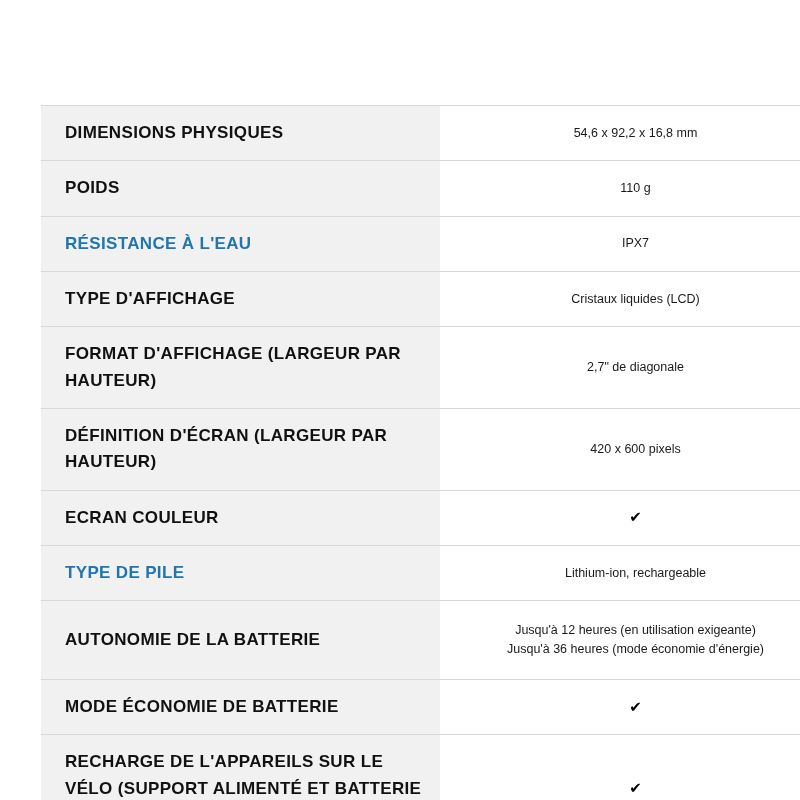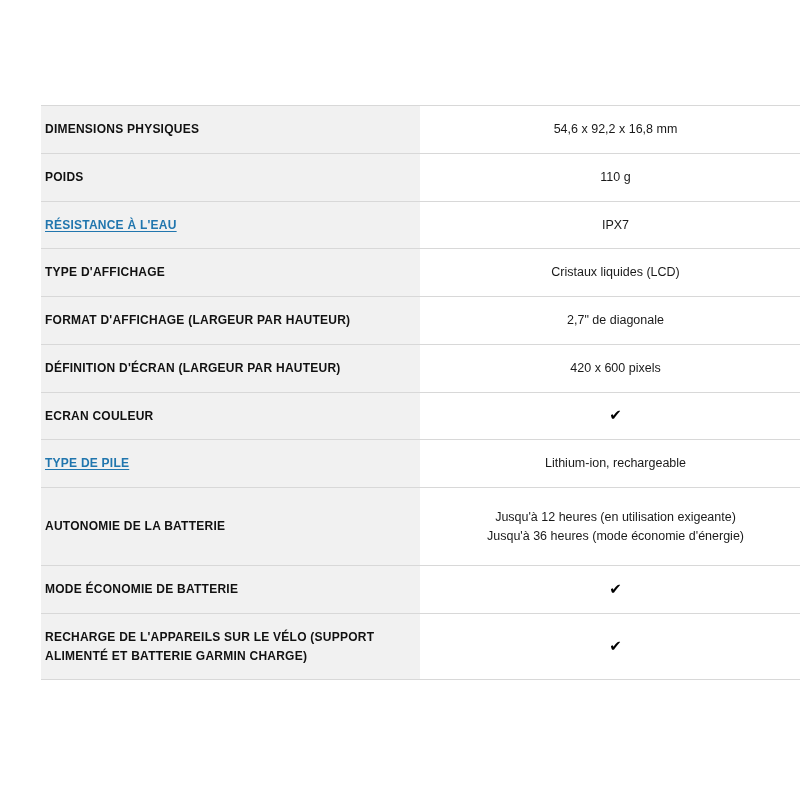--- a/index.html
+++ b/index.html
@@ -29,23 +29,23 @@
   table.spec-table tr {
     border-top: 1px solid #d8d8d8;
   }
   table.spec-table tr:last-child {
     border-bottom: 1px solid #d8d8d8;
   }
 
   td.spec-label {
     width: 357px;
     background: #f1f1f1;
-    padding: 14px 18px 14px 4px;
+    padding: 14px 18px 14px 24px;
     vertical-align: middle;
-    font-size: 12px;
+    font-size: 17px;
     font-weight: bold;
     letter-spacing: 0.02em;
     color: #111111;
     line-height: 1.55;
     text-transform: uppercase;
   }
 
   td.spec-value {
     width: 359px;
     background: #ffffff;
@@ -57,21 +57,20 @@
     color: #1a1a1a;
     line-height: 1.5;
   }
 
   td.spec-value .value-line {
     display: block;
   }
 
   .spec-link {
     color: #2176ae;
-    text-decoration: underline;
     text-underline-offset: 2px;
     cursor: pointer;
   }
 
   .check-mark {
     display: inline-block;
     font-size: 15px;
     line-height: 1;
     color: #000000;
     font-weight: bold;

